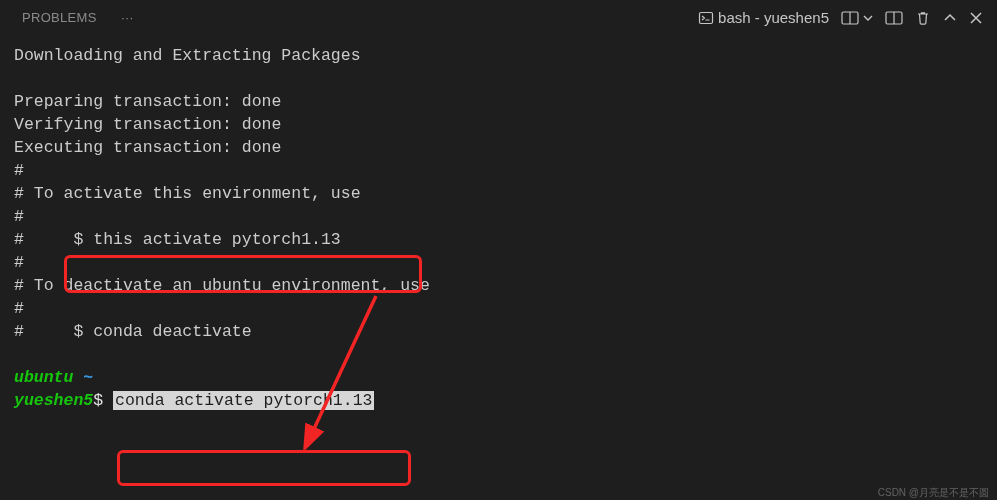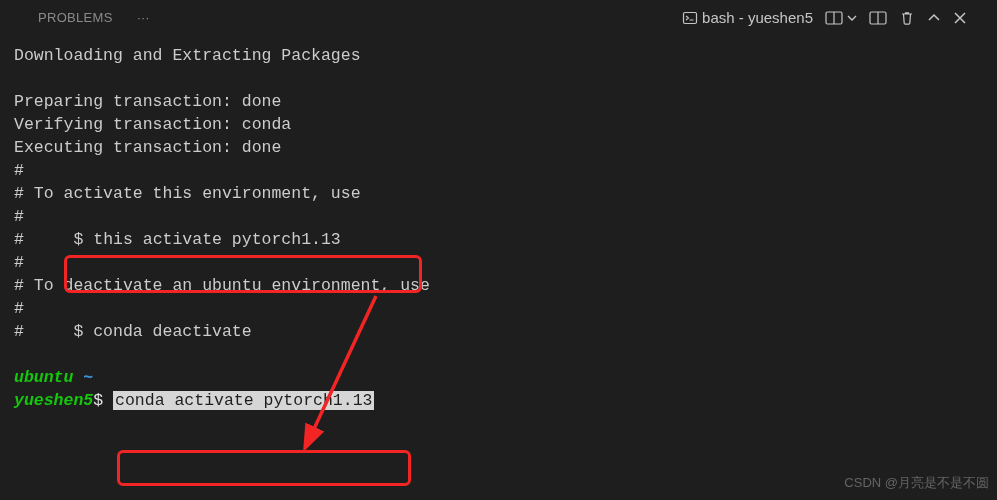--- a/index.html
+++ b/index.html
@@ -9,21 +9,21 @@
     background: #1e1e1e;
     font-family: Consolas, "Courier New", monospace;
     font-size: 16px;
     overflow: hidden;
     position: relative;
   }
   .tabbar {
     display: flex;
     align-items: center;
     height: 36px;
-    padding: 0 24px;
+    padding: 0 8px;
     font-family: "Segoe UI", Arial, sans-serif;
     font-size: 13px;
     color: #8a8a8a;
     border-bottom: 1px solid #1e1e1e;
   }
   .tabbar .tab {
     padding: 8px 14px;
     cursor: pointer;
     letter-spacing: 0.3px;
   }
@@ -72,23 +72,23 @@
     border-radius: 6px;
     pointer-events: none;
   }
   .arrow {
     position: absolute;
     pointer-events: none;
   }
   .watermark {
     position: absolute;
     right: 8px;
-    bottom: 8px;
+    bottom: 0;
     font-family: "Segoe UI", Arial, sans-serif;
-    font-size: 13px;
+    font-size: 10px;
     color: #888;
     opacity: 0.65;
   }
 </style>
 </head>
 <body>
 
 <div class="tabbar">
   <div class="tab">PROBLEMS</div>
   <div class="ellipsis">···</div>
@@ -130,21 +130,21 @@
       <svg width="14" height="14" viewBox="0 0 14 14" fill="none" stroke="#c5c5c5" stroke-width="1.5">
           <path d="M2 2l10 10M12 2L2 12"></path>
         </svg>
     </div>
   </div>
 </div>
 
 <div class="terminal"><span>Downloading and Extracting Packages</span>
 <span></span>
 <span>Preparing transaction: done</span>
-<span>Verifying transaction: conda</span>
+<span>Verifying transaction: done</span>
 <span>Executing transaction: done</span>
 <span>#</span>
 <span># To activate this environment, use</span>
 <span>#</span>
 <span><span>#     </span><span>$ this activate pytorch1.13</span></span>
 <span>#</span>
 <span># To deactivate an ubuntu environment, use</span>
 <span>#</span>
 <span>#     $ conda deactivate</span>
 <span></span>

